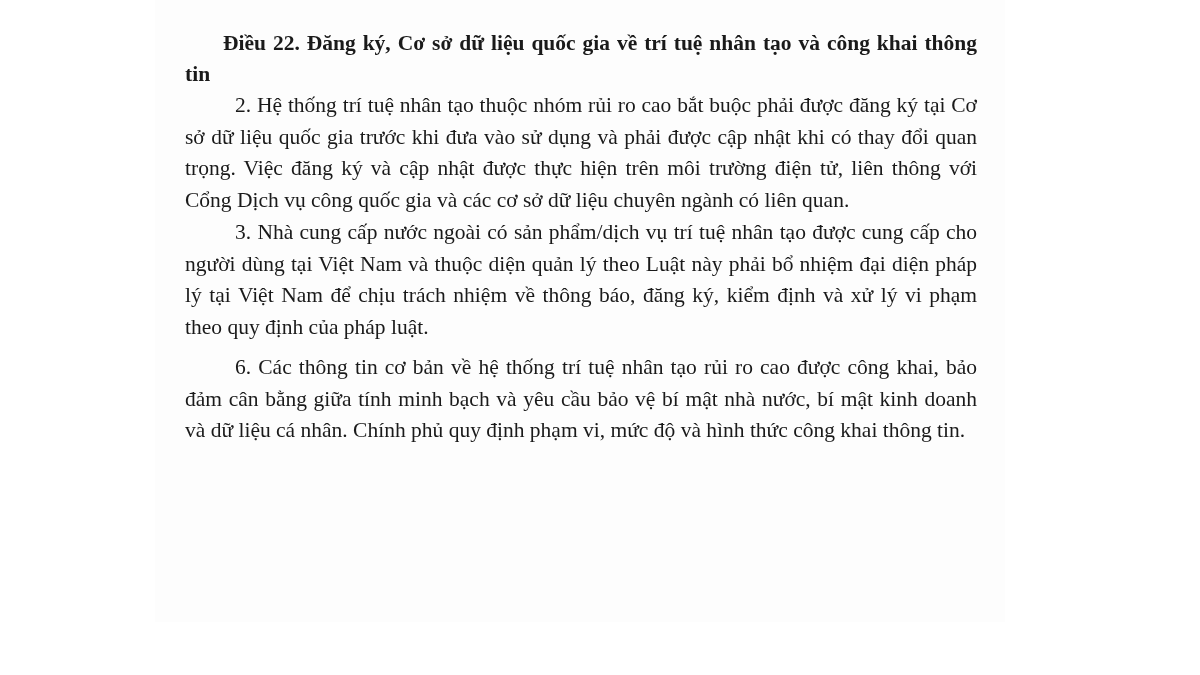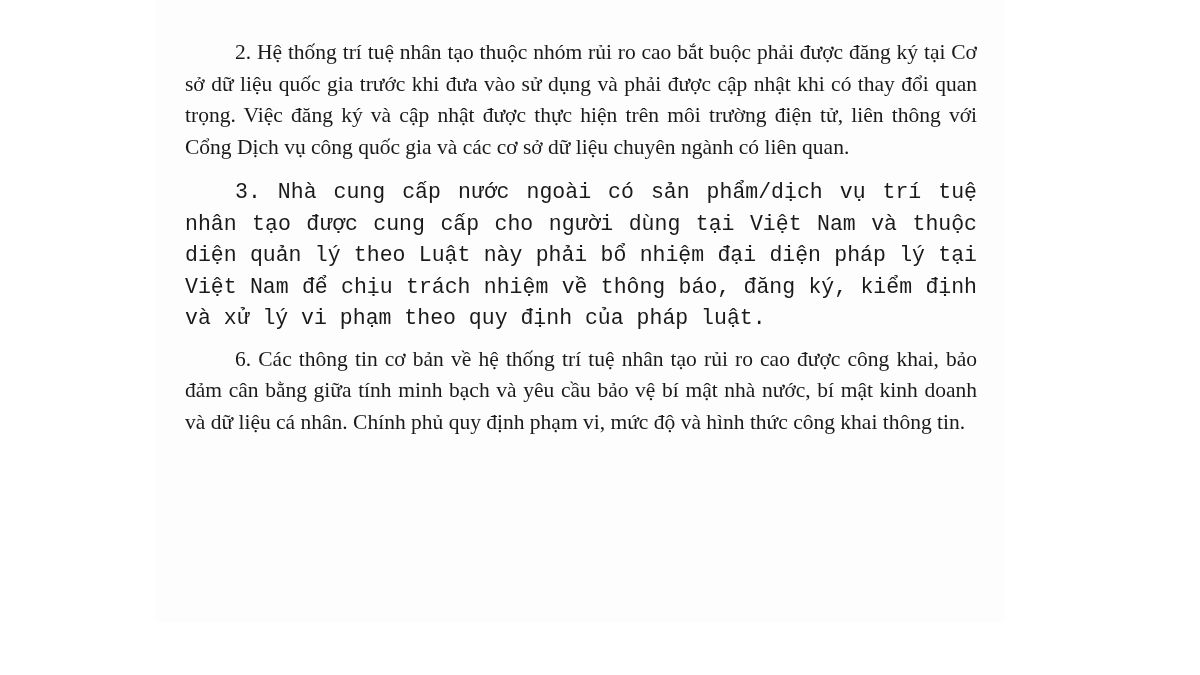--- a/index.html
+++ b/index.html
@@ -37,29 +37,30 @@
     }
     .clause {
       margin: 0;
       font-size: 21.5px;
       line-height: 31.5px;
       text-indent: 50px;
       text-align: justify;
       text-align-last: left;
     }
     .clause-1 { margin-top: 16px; }
-    .clause-2 { margin-top: 9px; }
-    .clause-3 { margin-top: 14px; font-family: Liberation Mono, monospace; }
+    .clause-2 { }
+    .clause-3 { margin-top: 1px; }
     .clause-4 { margin-top: 9px; }
   </style>
 </head>
 <body>
 
 <div class="page">
   <div class="content">
+    <p class="article-title">Điều 22. Đăng ký, Cơ sở dữ liệu quốc gia về trí tuệ nhân tạo và công khai thông tin</p>
 
 
     <p class="clause clause-2">2. Hệ thống trí tuệ nhân tạo thuộc nhóm rủi ro cao bắt buộc phải được đăng ký tại Cơ sở dữ liệu quốc gia trước khi đưa vào sử dụng và phải được cập nhật khi có thay đổi quan trọng. Việc đăng ký và cập nhật được thực hiện trên môi trường điện tử, liên thông với Cổng Dịch vụ công quốc gia và các cơ sở dữ liệu chuyên ngành có liên quan.</p>
 
     <p class="clause clause-3">3. Nhà cung cấp nước ngoài có sản phẩm/dịch vụ trí tuệ nhân tạo được cung cấp cho người dùng tại Việt Nam và thuộc diện quản lý theo Luật này phải bổ nhiệm đại diện pháp lý tại Việt Nam để chịu trách nhiệm về thông báo, đăng ký, kiểm định và xử lý vi phạm theo quy định của pháp luật.</p>
 
     <p class="clause clause-4">6. Các thông tin cơ bản về hệ thống trí tuệ nhân tạo rủi ro cao được công khai, bảo đảm cân bằng giữa tính minh bạch và yêu cầu bảo vệ bí mật nhà nước, bí mật kinh doanh và dữ liệu cá nhân. Chính phủ quy định phạm vi, mức độ và hình thức công khai thông tin.</p>
   </div>
 </div>
 

